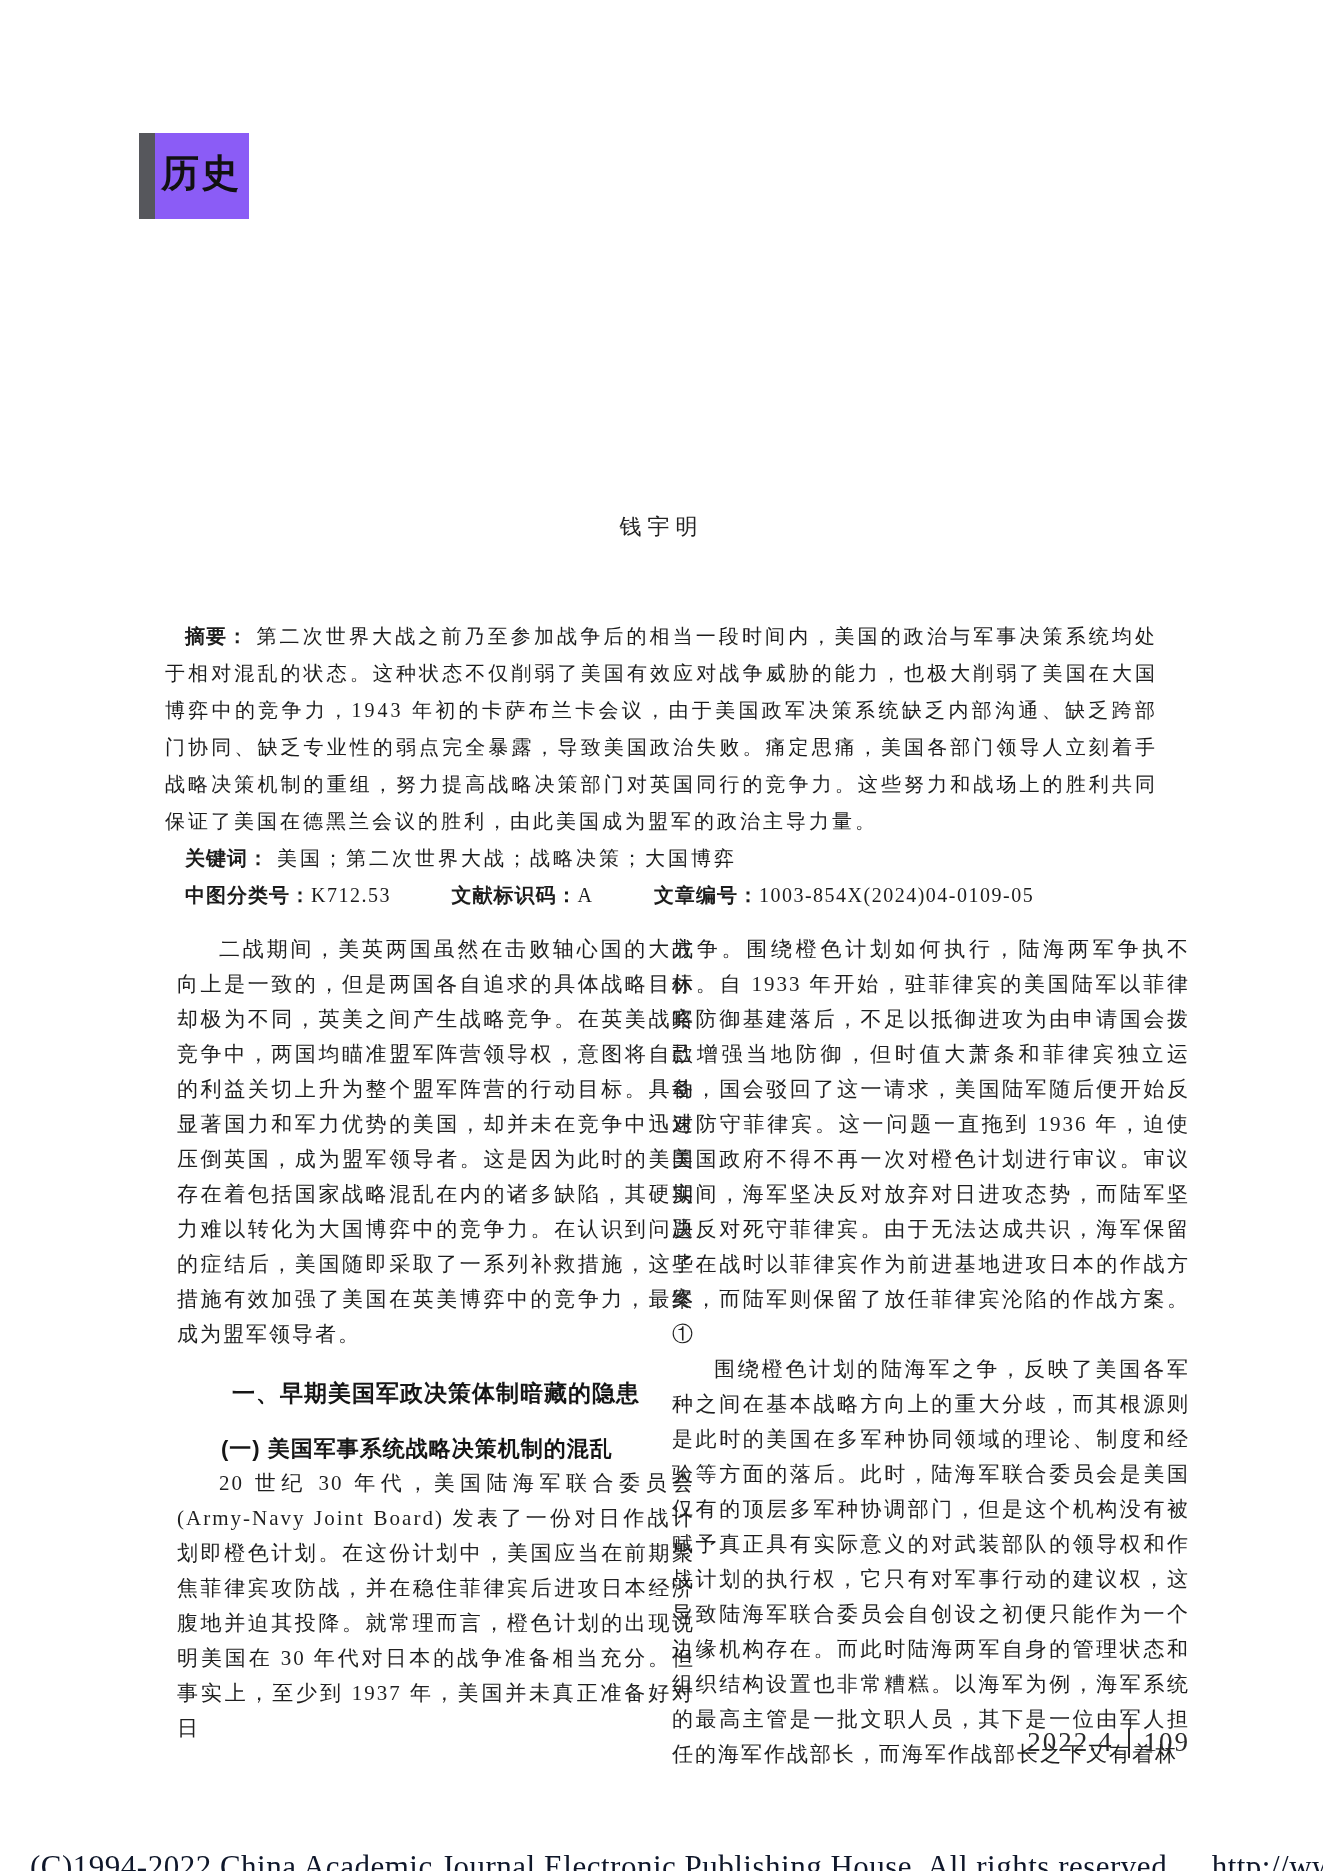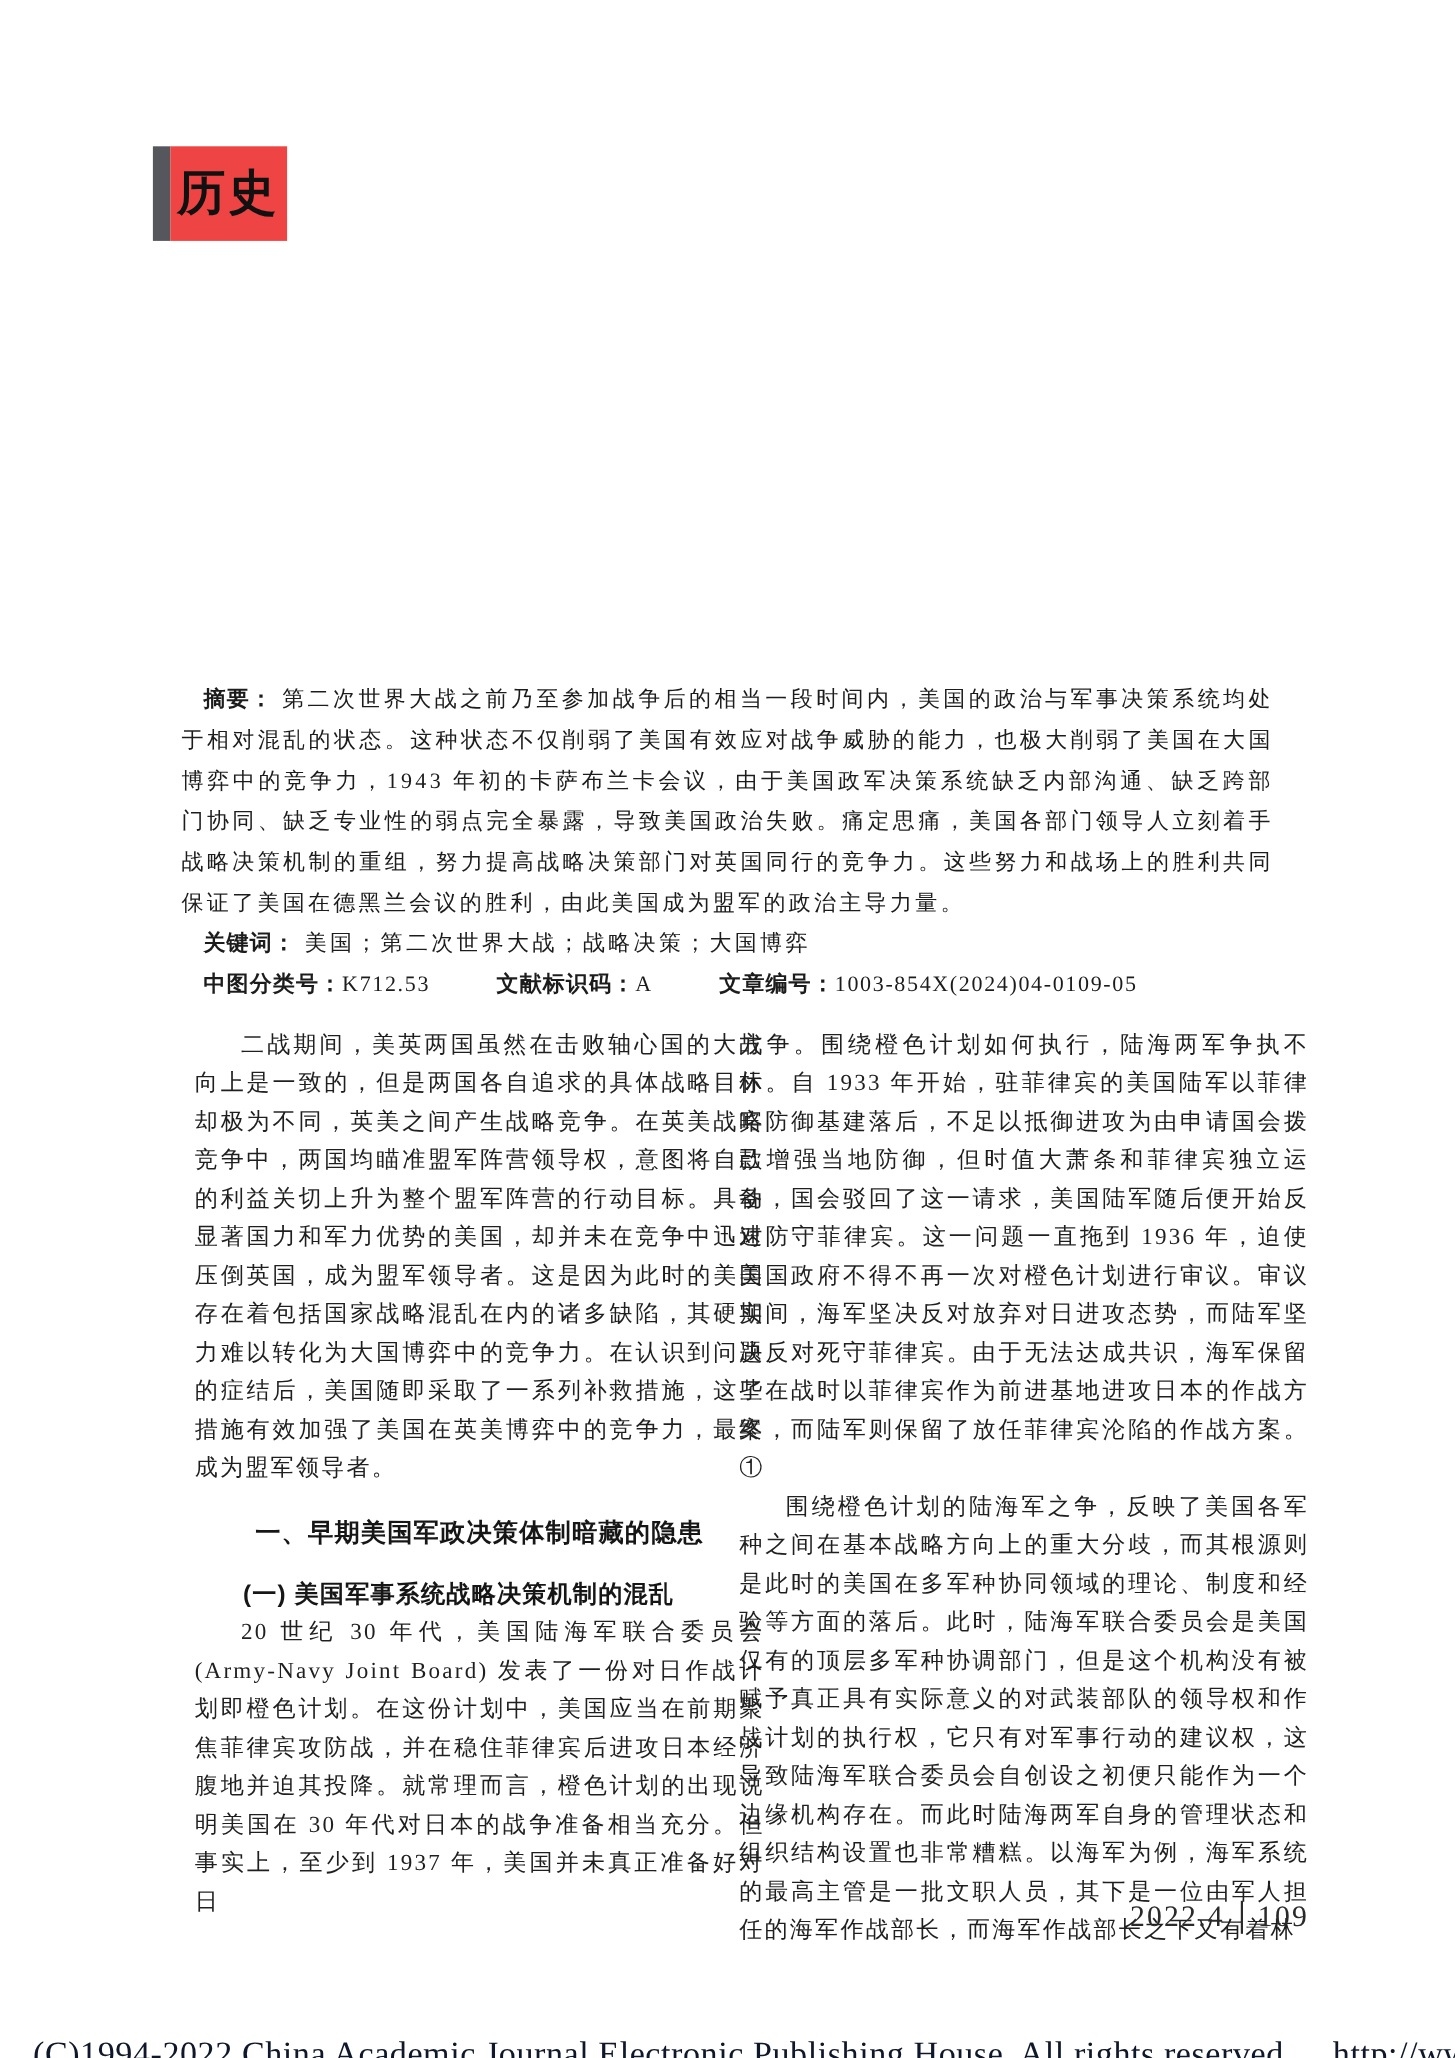--- a/index.html
+++ b/index.html
@@ -17,25 +17,25 @@
   .category-tag {
     position: absolute;
     left: 139px;
     top: 133px;
     height: 86px;
     display: flex;
     align-items: stretch;
   }
   .tag-bar { width: 16px; background: #56575c; }
   .tag-text {
-    background: #ef4444;
+    background: #8b5cf6;
     color: #111;
-    font-family: Liberation Sans, sans-serif;
-    font-weight: bold;
-    font-size: 44px;
+    font-family: Liberation Mono, monospace;
+    font-weight: bold;
+    font-size: 38px;
     line-height: 86px;
     padding: 0 8px 0 6px;
     letter-spacing: 2px;
   }
 
   
   .title {
     position: absolute;
     left: 0; right: 0;
     top: 228px;
@@ -154,20 +154,21 @@
 <div class="page">
 
   <div class="category-tag">
     <span class="tag-bar"></span>
     <span class="tag-text">历史</span>
   </div>
 
   <h1 class="title">
   </h1>
 
+  <div class="author">钱宇明</div>
 
   <div class="abstract-block">
     <p class="abstract">
       <span class="label">摘要：</span>
       <span>第二次世界大战之前乃至参加战争后的相当一段时间内，美国的政治与军事决策系统均处于相对混乱的状态。这种状态不仅削弱了美国有效应对战争威胁的能力，也极大削弱了美国在大国博弈中的竞争力，1943 年初的卡萨布兰卡会议，由于美国政军决策系统缺乏内部沟通、缺乏跨部门协同、缺乏专业性的弱点完全暴露，导致美国政治失败。痛定思痛，美国各部门领导人立刻着手战略决策机制的重组，努力提高战略决策部门对英国同行的竞争力。这些努力和战场上的胜利共同保证了美国在德黑兰会议的胜利，由此美国成为盟军的政治主导力量。</span>
     </p>
     <p class="keywords">
       <span class="label">关键词：</span>
       <span>美国；第二次世界大战；战略决策；大国博弈</span>
     </p>

